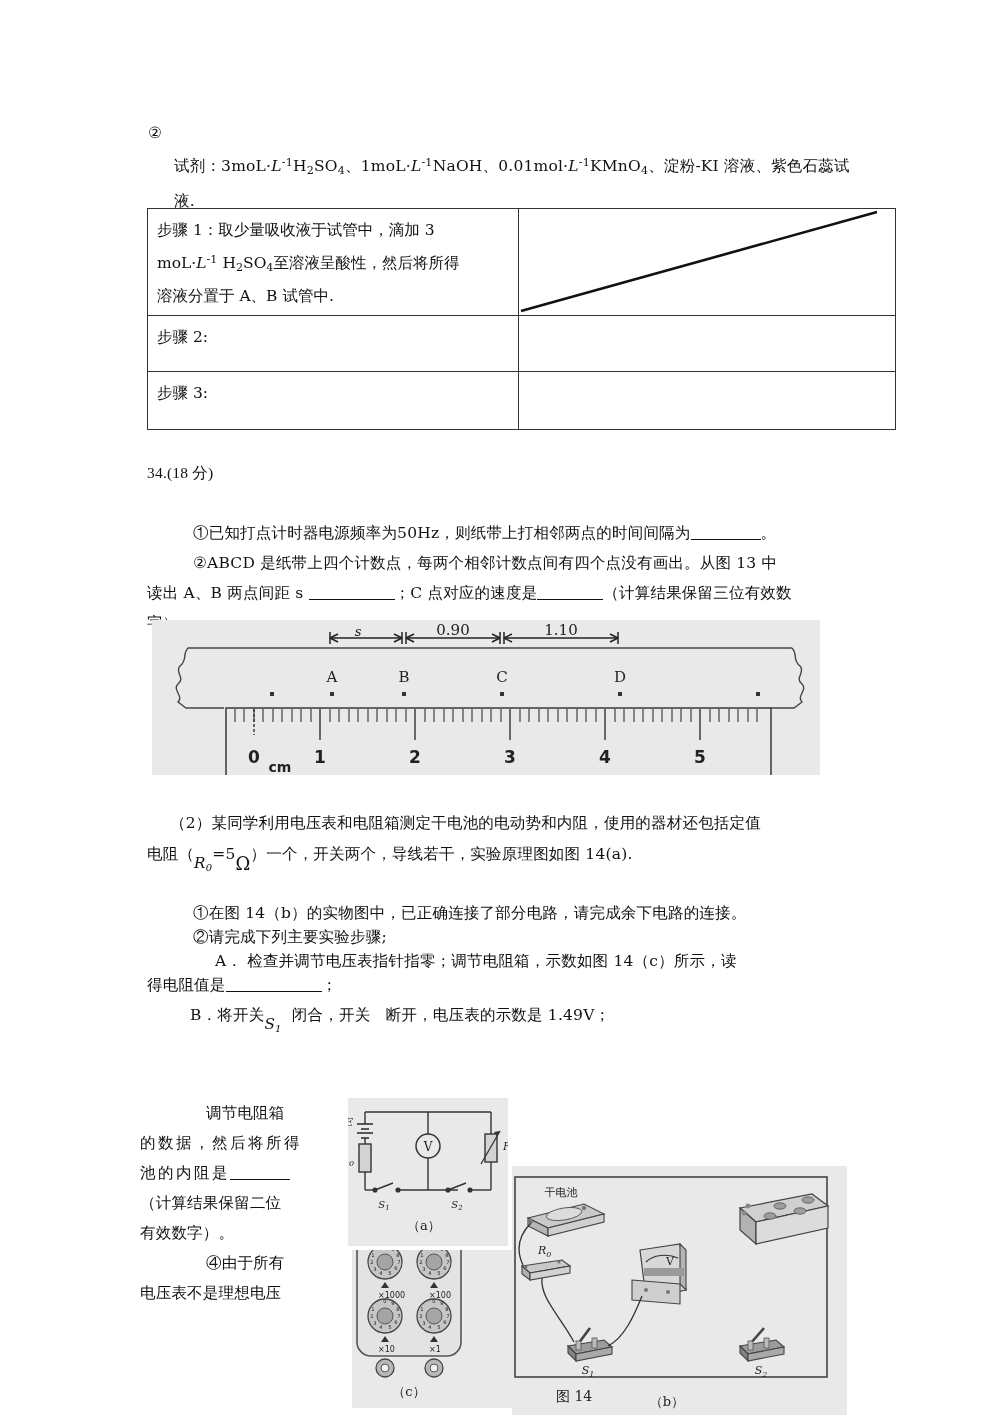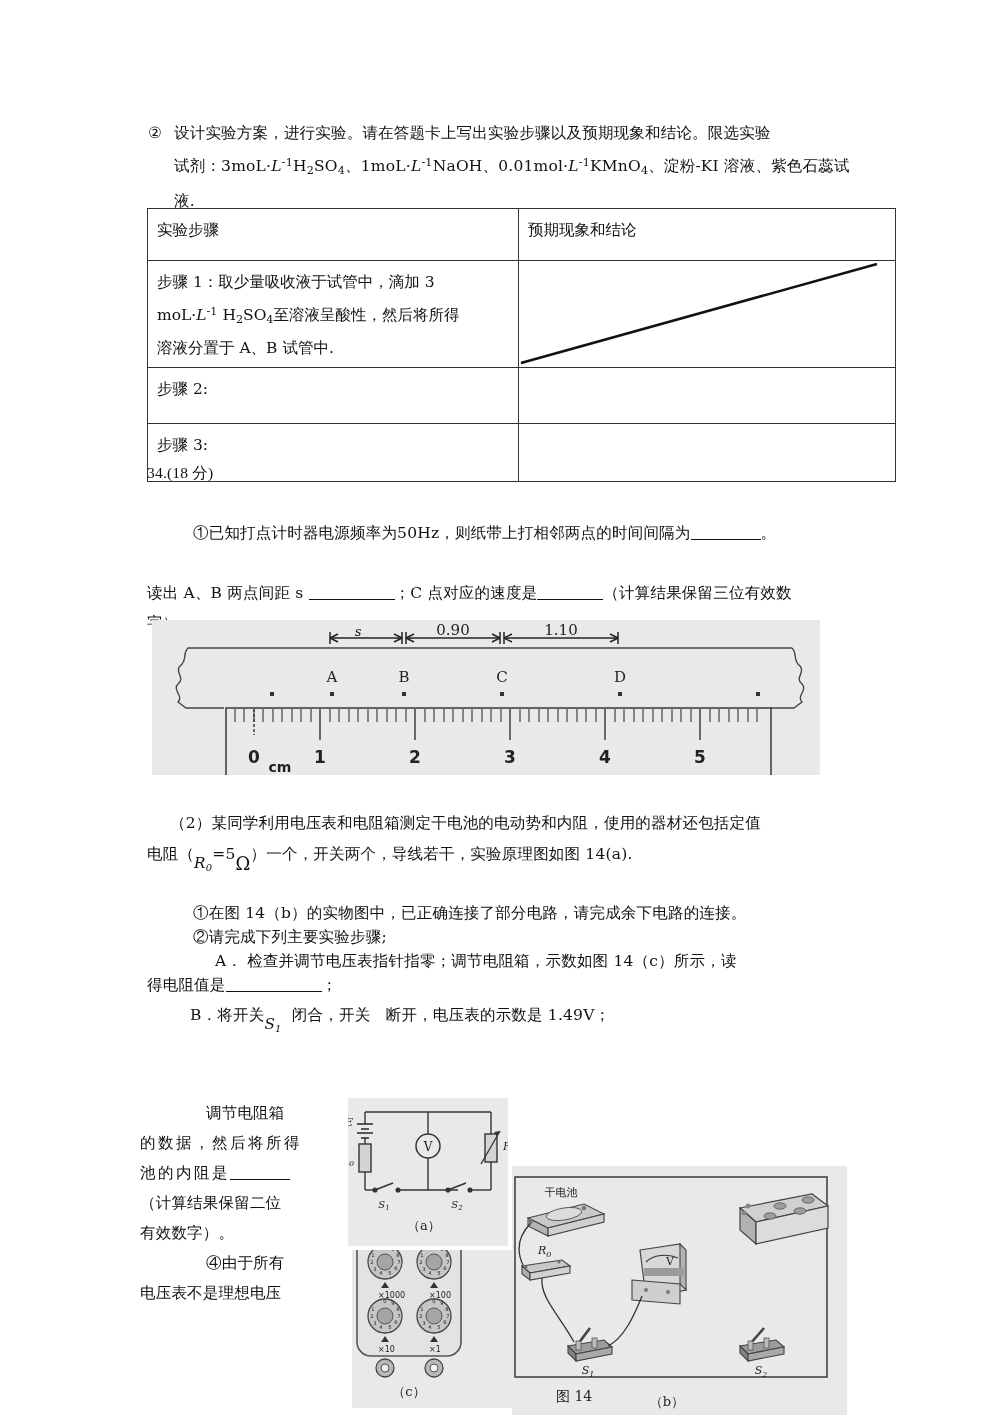--- a/index.html
+++ b/index.html
@@ -103,34 +103,29 @@
   }
 </style>
 </head>
 <body>
 
 <div class="page">
 
   <div class="tb" style="left:148px; top:118px; width:716px;">
     <div style="display:flex;">
       <span style="width:26px;">②</span>
-      <span>设计实验方案，进行实验。请在答题卡上写出实验步骤以及预期现象和结论。限选实验</span>
     </div>
     <div style="padding-left:26px;">
       <span>试剂：3moL</span><span class="ital">·L</span><sup class="hi">-1</sup><span>H</span><sub class="low">2</sub><span>SO</span><sub class="low">4</sub><span>、1moL</span><span class="ital">·L</span><sup class="hi">-1</sup><span>NaOH</span><span>、0.01mol</span><span class="ital">·L</span><sup class="hi">-1</sup><span>KMnO</span><sub class="low">4</sub><span>、淀粉-KI 溶液、紫色石蕊试</span>
     </div>
     <div style="padding-left:26px;">液.</div>
   </div>
 
   <table id="steps-table">
     <tbody>
-        <tr>
-      <td class="col-a h">实验步骤</td>
-      <td class="col-b h">预期现象和结论</td>
-    </tr>
     <tr>
       <td class="col-a r1">
         <div>步骤 1：取少量吸收液于试管中，滴加 3</div>
         <div><span>moL</span><span class="ital">·L</span><sup class="hi">-1</sup>&nbsp;<span>H</span><sub class="low">2</sub><span>SO</span><sub class="low">4</sub><span>至溶液呈酸性，然后将所得</span></div>
         <div>溶液分置于 A、B 试管中.</div>
       </td>
       <td class="col-b r1">
         <div class="diag">
           <svg width="360" height="105" viewBox="0 0 360 105" preserveAspectRatio="none">
             <line x1="2" y1="102" x2="358" y2="3" stroke="#111" stroke-width="2.6"></line>
@@ -149,20 +144,21 @@
   </tbody>
     </table>
 
   <div class="tb serif" style="left:147px; top:458px;">34.(18 分)</div>
 
 
   <div class="tb" style="left:193px; top:518px;">
     <span>①已知打点计时器电源频率为50Hz，则纸带上打相邻两点的时间间隔为</span><span class="blank" style="width:70px;"></span><span>。</span>
   </div>
 
+  <div class="tb" style="left:193px; top:548px;">②ABCD 是纸带上四个计数点，每两个相邻计数点间有四个点没有画出。从图 13 中</div>
 
   <div class="tb" style="left:147px; top:578px;">
     <span>读出 A、B 两点间距 s </span><span class="blank" style="width:86px;"></span><span>；C 点对应的速度是</span><span class="blank" style="width:66px;"></span><span>（计算结果保留三位有效数</span>
   </div>
 
   <div class="tb" style="left:147px; top:608px;">字）。</div>
 
   <div class="fig" style="left:152px; top:620px; width:668px; height:155px;">
     <svg width="668" height="155" viewBox="0 0 668 155">
       <rect x="0" y="0" width="668" height="155" fill="#e9e9e9"></rect>

